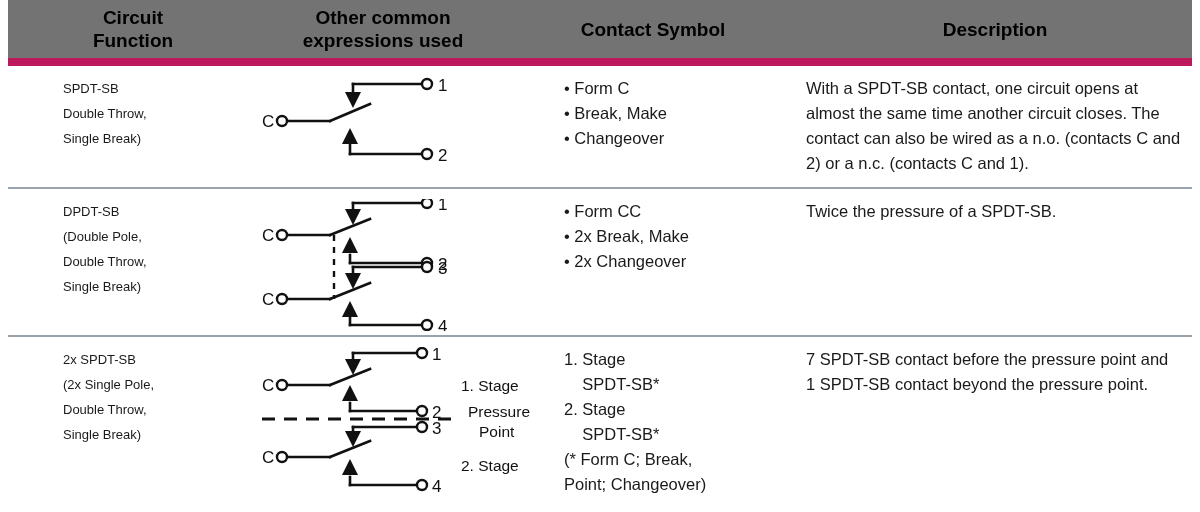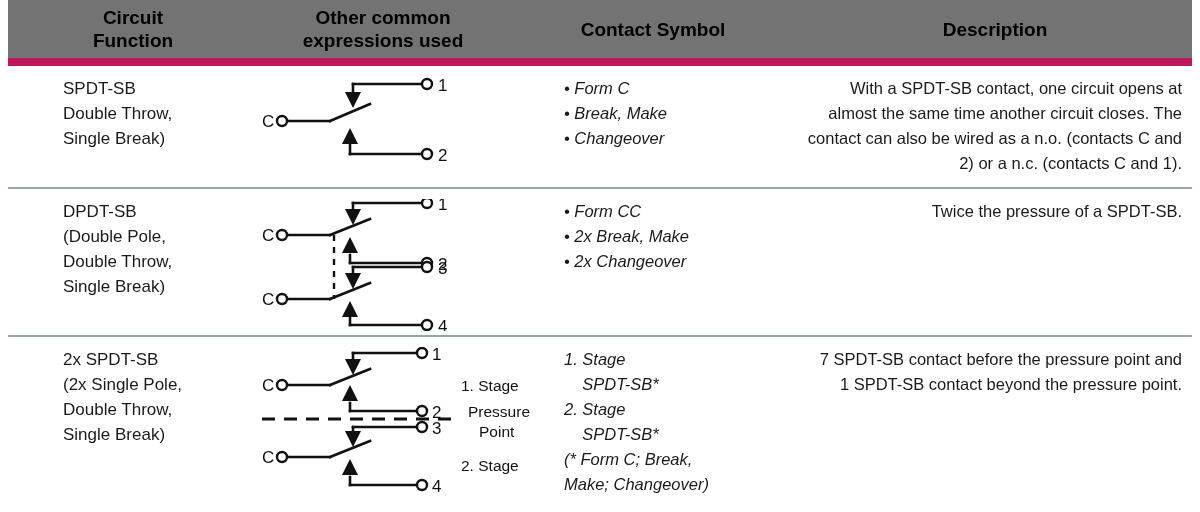--- a/index.html
+++ b/index.html
@@ -65,30 +65,28 @@
     padding-right: 8px;
   }
   .cell-sym {
     width: 290px;
     position: relative;
   }
   .cell-expr {
     width: 250px;
     padding-left: 16px;
     padding-right: 8px;
-    font-style: italic;
   }
   .cell-desc {
     width: 394px;
     padding-left: 8px;
     padding-right: 10px;
-    text-align: right;
   }
   .line {
-    font-size: 17px;
+    font-size: 13px;
     line-height: 25px;
     white-space: pre;
   }
   .desc-text {
     font-size: 16.5px;
     line-height: 25px;
   }
   .bullet-line {
     font-size: 16.5px;
     line-height: 25px;
@@ -286,21 +284,21 @@
         <text x="203" y="124" font-size="15.5">2. Stage</text>
       </svg>
     </div>
 
     <div class="td cell-expr">
       <div class="bullet-line">1. Stage</div>
       <div class="bullet-line">    SPDT-SB*</div>
       <div class="bullet-line">2. Stage</div>
       <div class="bullet-line">    SPDT-SB*</div>
       <div class="bullet-line">(* Form C; Break,</div>
-      <div class="bullet-line">Make; Changeover)</div>
+      <div class="bullet-line">Point; Changeover)</div>
     </div>
 
     <div class="td cell-desc">
       <div class="desc-text">7 SPDT-SB contact before the pressure point and 1 SPDT-SB contact beyond the pressure point.</div>
     </div>
   </div>
 
 </div>
 
 </body></html>

